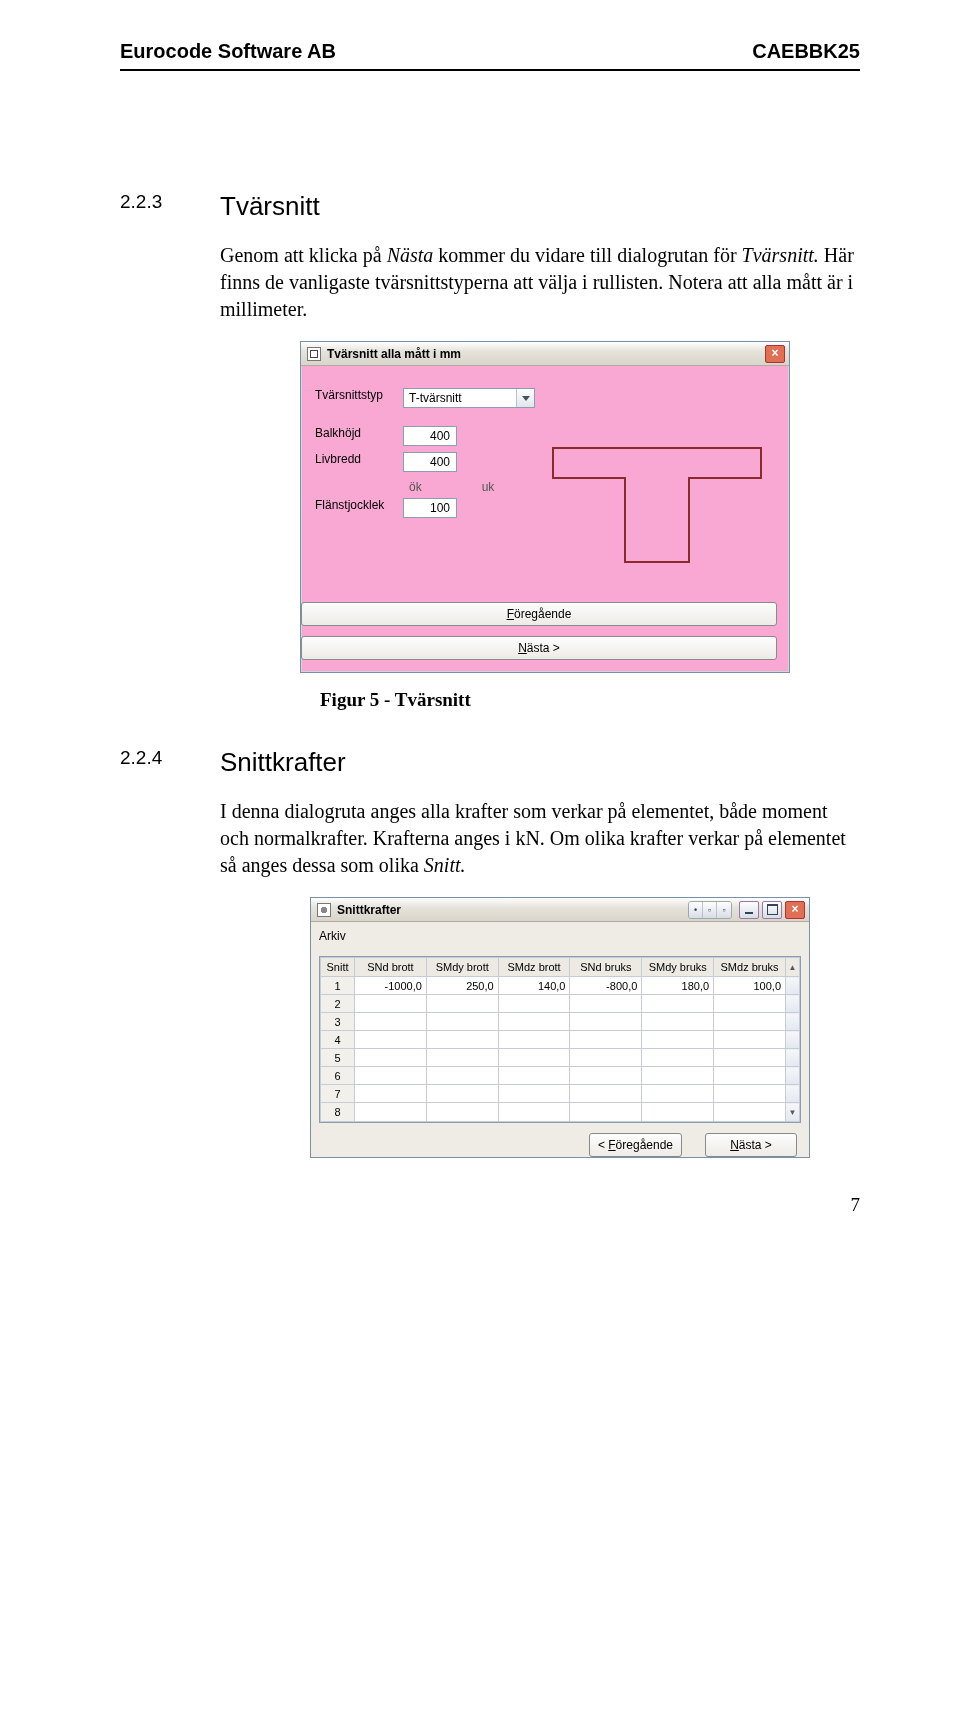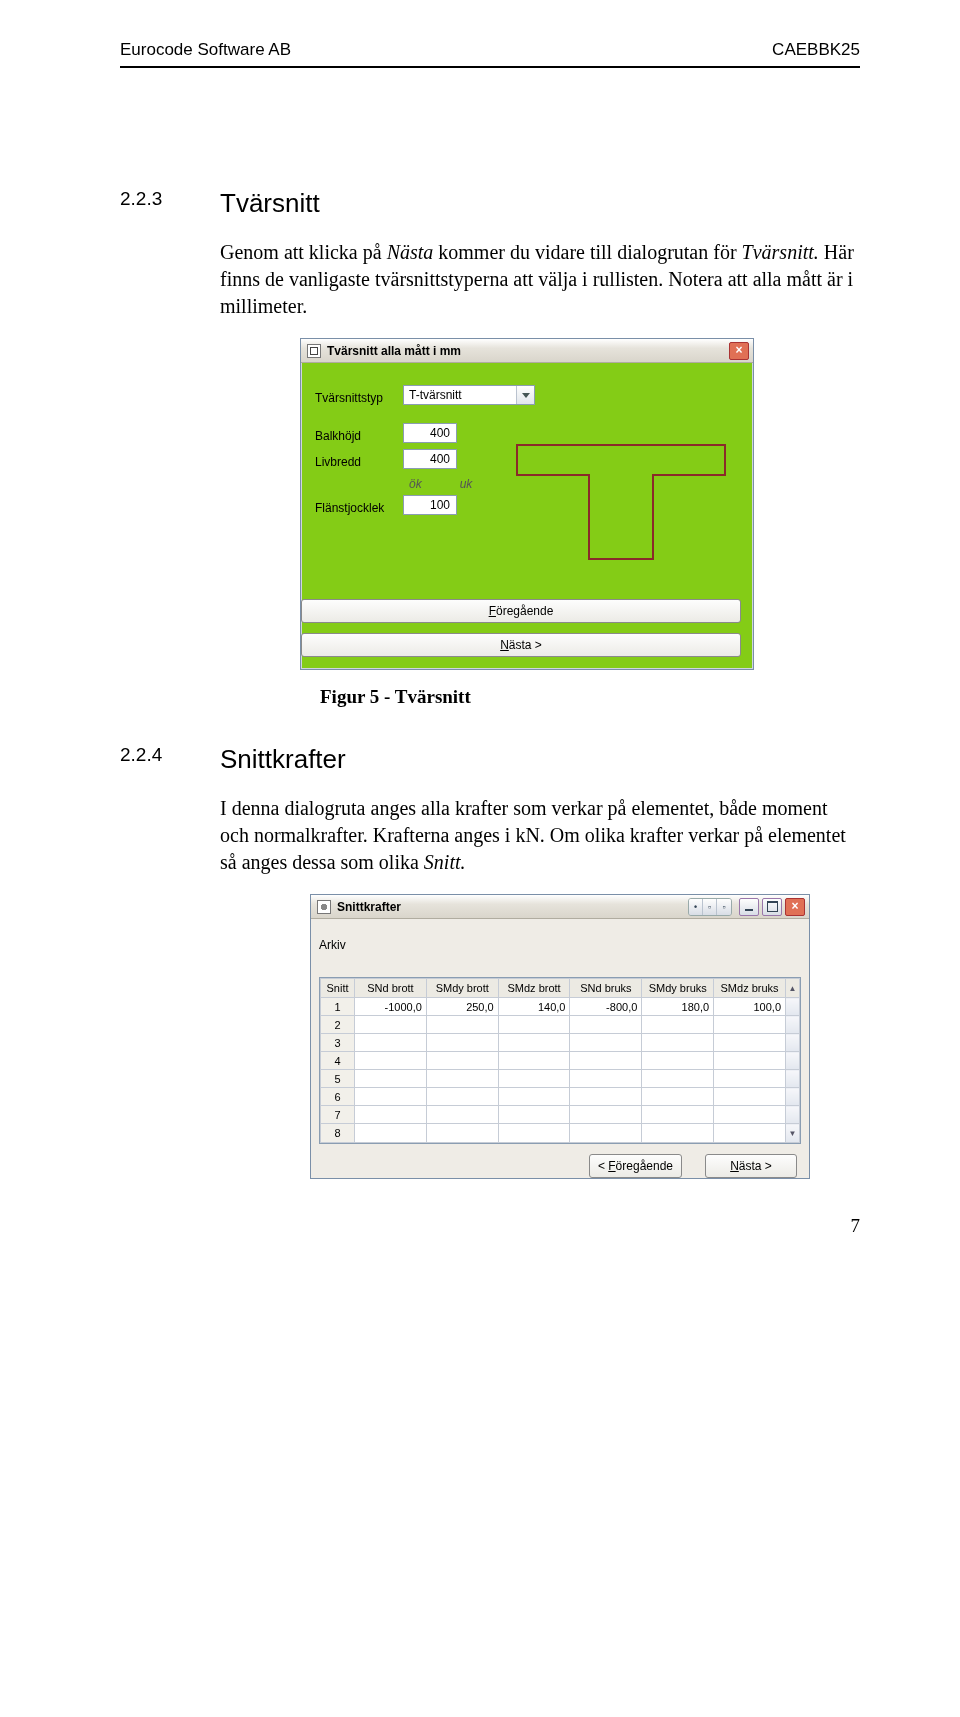--- a/index.html
+++ b/index.html
@@ -10,22 +10,22 @@
     color: #000;
     width: 960px;
   }
   .page {
     padding: 40px 100px 60px 120px;
   }
   .header {
     display: flex;
     justify-content: space-between;
     font-family: Arial, Helvetica, sans-serif;
-    font-weight: normal;
-    font-size: 17px;
+    font-weight: bold;
+    font-size: 20px;
     border-bottom: 2px solid #000;
     padding-bottom: 6px;
     margin-bottom: 120px;
   }
   .section-row {
     display: flex;
     gap: 28px;
     margin-bottom: 8px;
   }
   .sec-num {
@@ -54,23 +54,23 @@
   }
   .pagenum {
     text-align: right;
     font-size: 19px;
     margin-top: 36px;
   }
 
   
   .dialog {
     margin-left: 180px;
-    background: #84cc16;
+    background: #f9a8d4;
     border: 1px solid #7a8fa8;
-    width: 454px;
+    width: 490px;
     font-family: Tahoma, Arial, sans-serif;
     font-size: 12px;
     color: #000;
     box-shadow: 0 0 0 1px #cfd6de inset;
   }
   .titlebar {
     display: flex;
     align-items: center;
     height: 24px;
     background: linear-gradient(#fff,#e6e3db 40%,#d9d5cb);
@@ -100,21 +100,21 @@
     font-weight: bold;
     text-align: center;
     line-height: 15px;
     border-radius: 2px;
   }
   .dlg-body {
     padding: 22px 14px 8px 14px;
   }
   .frow {
     display: flex;
-    align-items: flex-end;
+    align-items: flex-start;
     margin-bottom: 6px;
     gap: 8px;
   }
   .flabel { width: 80px; }
   .combo {
     display: flex;
     align-items: center;
     border: 1px solid #8a9db2;
     background: #fff;
     height: 20px;
@@ -136,23 +136,22 @@
     width: 54px; height: 20px;
     border: 1px solid #8a9db2;
     background: #fff;
     text-align: right;
     padding: 0 6px;
     line-height: 18px;
   }
   .okuk-row {
     display: flex;
     margin: 8px 0 4px 94px;
-    gap: 38px;
+    gap: 60px;
     color: #555;
-    font-style: italic;
   }
   .preview {
     position: absolute;
     right: 22px;
     top: 64px;
     width: 220px;
     height: 140px;
   }
   .dlg-body-rel { position: relative; }
   .btnrow {
@@ -236,21 +235,21 @@
   }
   .miniclose {
     width: 20px; height: 18px;
     background: #e07055;
     border: 1px solid #a33;
     border-radius: 2px;
     color:#fff;font-weight:bold;
     line-height:15px;text-align:center;
   }
   .menubar {
-    padding: 19px 8px;
+    padding: 7px 8px;
   }
   .grid {
     margin: 6px 8px 0 8px;
     border: 1px solid #8a9db2;
     background: #fff;
   }
   .grid table {
     border-collapse: collapse;
     width: 100%;
     table-layout: fixed;

